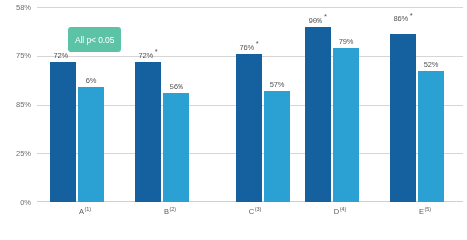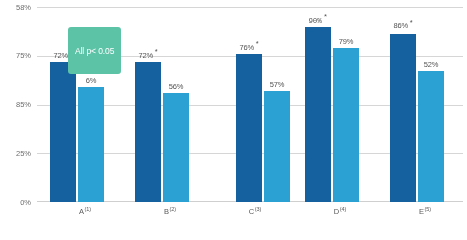--- a/index.html
+++ b/index.html
@@ -102,21 +102,21 @@
     margin-left: 0.5px;
     color: #5a5a5a;
   }
 
   
   .annotation-badge {
     position: absolute;
     left: 68px;
     top: 27px;
     height: 15px;
-    padding: 16px 7px;
+    padding: 5px 7px;
     display: flex;
     align-items: center;
     justify-content: center;
     background: #5CC3A7;
     border-radius: 3px;
     color: #ffffff;
     font-size: 8.5px;
     letter-spacing: -0.1px;
     white-space: nowrap;
   }
@@ -146,41 +146,41 @@
       <div class="bar primary" style="left:5px;  width:26px; height:140.4px;"></div>
       <div class="bar secondary" style="left:33px; width:26px; height:115.05px;"></div>
       <div class="bar-label" style="left:-2px; width:40px; bottom:142.4px;"><span>72%</span><span class="star">*</span></div>
       <div class="bar-label" style="left:26px; width:40px; bottom:117.05px;">6%</div>
     </div>
 
     <div class="group" style="left:93px; width:76px;">
       <div class="bar primary" style="left:5px;  width:26px; height:140.4px;"></div>
       <div class="bar secondary" style="left:33px; width:26px; height:109.2px;"></div>
       <div class="bar-label" style="left:-2px; width:40px; bottom:142.4px;"><span>72%</span><span class="star">*</span></div>
-      <div class="bar-label" style="left:26px; width:40px; bottom:111.2px;">56%</div>
+      <div class="bar-label" style="left:26px; width:40px; bottom:111.2px;font-family:Liberation Mono, monospace;">56%</div>
     </div>
 
     <div class="group" style="left:194px; width:76px;">
       <div class="bar primary" style="left:5px;  width:26px; height:148.2px;"></div>
       <div class="bar secondary" style="left:33px; width:26px; height:111.15px;"></div>
       <div class="bar-label" style="left:-2px; width:40px; bottom:150.2px;"><span>76%</span><span class="star">*</span></div>
       <div class="bar-label" style="left:26px; width:40px; bottom:113.15px;">57%</div>
     </div>
 
     <div class="group" style="left:263px; width:76px;">
       <div class="bar primary" style="left:5px;  width:26px; height:175.5px;"></div>
       <div class="bar secondary" style="left:33px; width:26px; height:154.05px;"></div>
       <div class="bar-label" style="left:-2px; width:40px; bottom:177.5px;font-family:Liberation Mono, monospace;"><span>90%</span><span class="star">*</span></div>
       <div class="bar-label" style="left:26px; width:40px; bottom:156.05px;">79%</div>
     </div>
 
     <div class="group" style="left:348px; width:76px;">
       <div class="bar primary" style="left:5px;  width:26px; height:167.7px;"></div>
       <div class="bar secondary" style="left:33px; width:26px; height:130.65px;"></div>
-      <div class="bar-label" style="left:-2px; width:40px; bottom:172px;margin-top:32px;"><span>86%</span><span class="star">*</span></div>
+      <div class="bar-label" style="left:-2px; width:40px; bottom:179px;margin-top:32px;"><span>86%</span><span class="star">*</span></div>
       <div class="bar-label" style="left:26px; width:40px; bottom:132.65px;">52%</div>
     </div>
 
   </div>
 
   <div class="xlabel" style="left:47px; width:76px;"><span>A</span><span class="sup">(1)</span></div>
   <div class="xlabel" style="left:132px; width:76px;"><span>B</span><span class="sup">(2)</span></div>
   <div class="xlabel" style="left:217px; width:76px;"><span>C</span><span class="sup">(3)</span></div>
   <div class="xlabel" style="left:302px; width:76px;"><span>D</span><span class="sup">(4)</span></div>
   <div class="xlabel" style="left:387px; width:76px;"><span>E</span><span class="sup">(5)</span></div>

